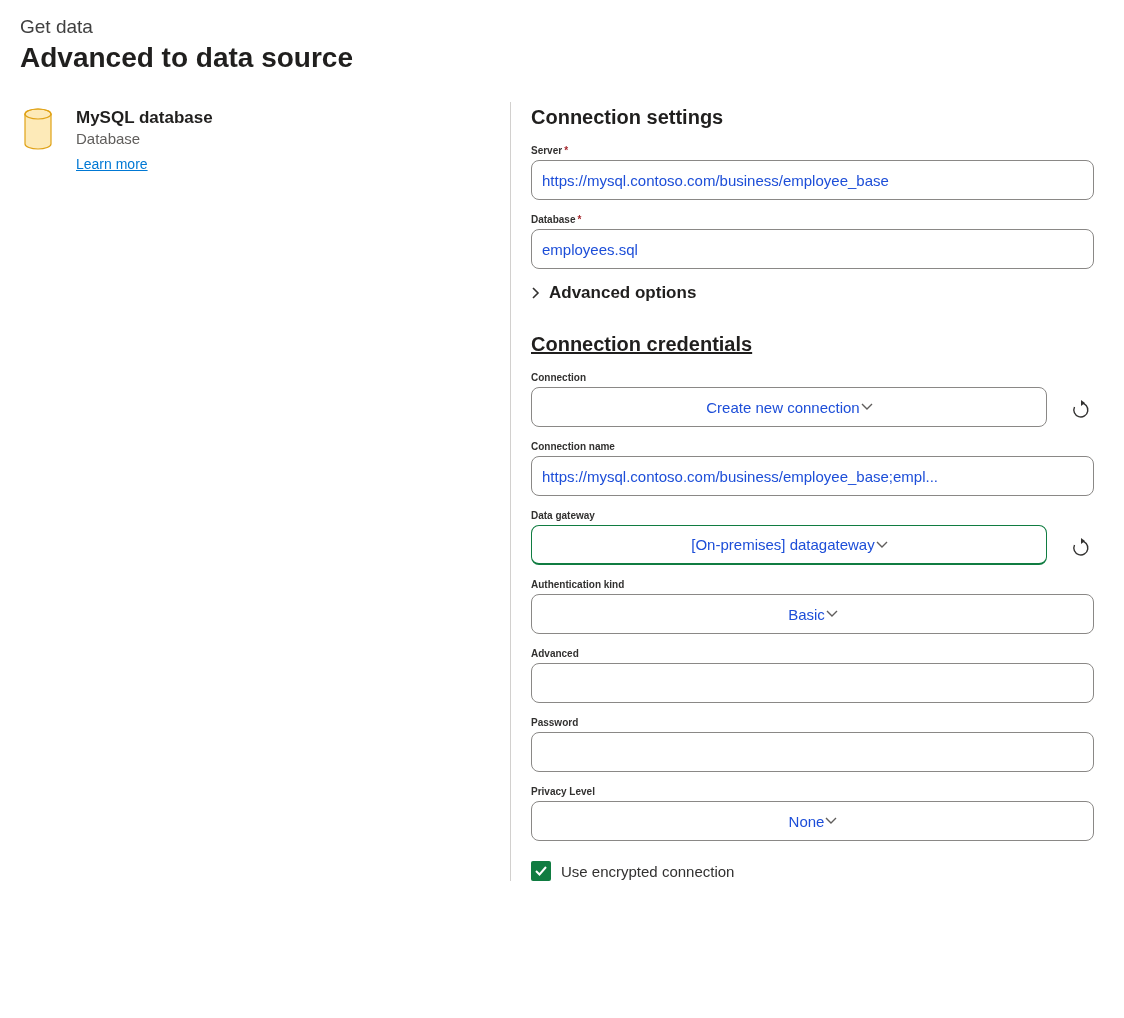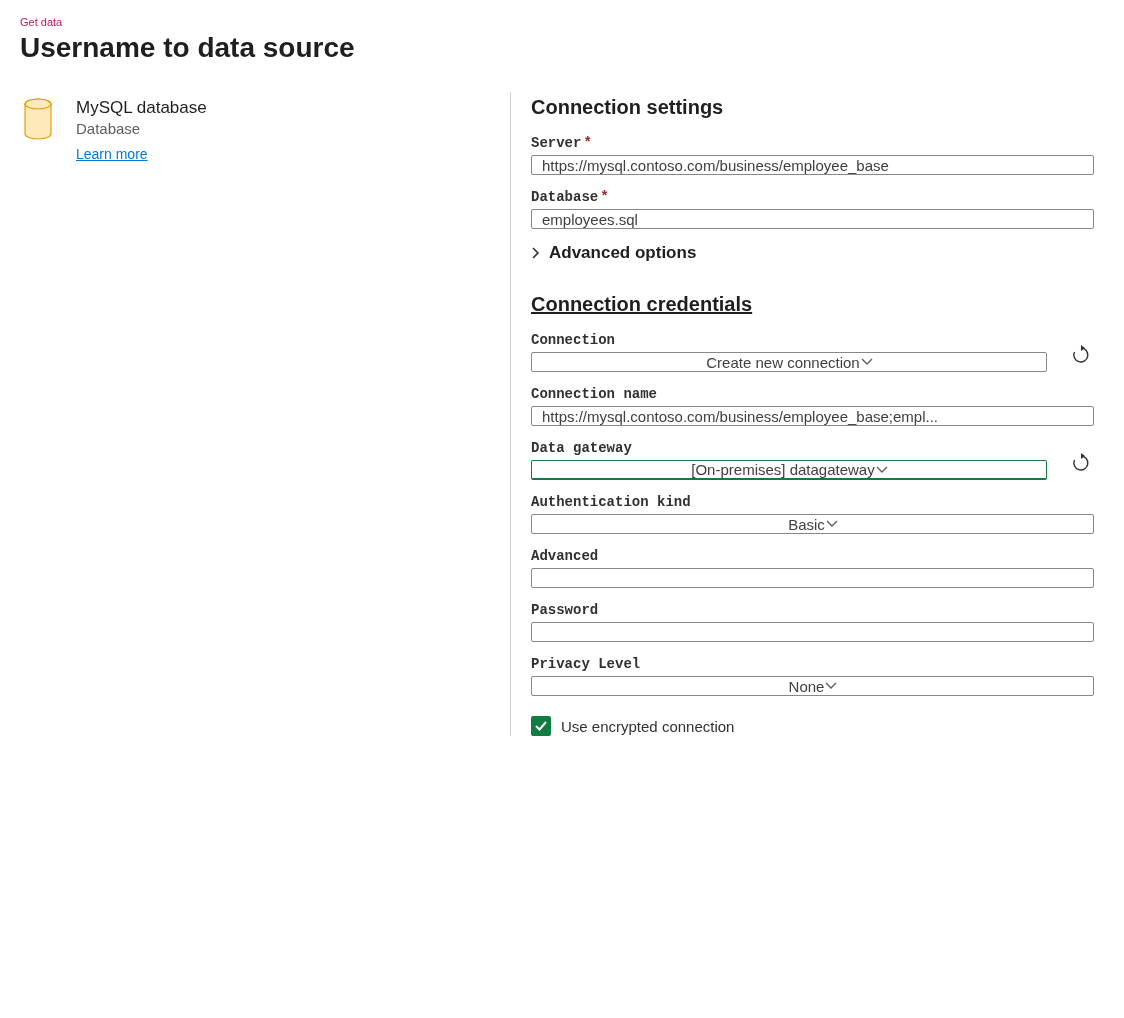--- a/index.html
+++ b/index.html
@@ -5,22 +5,22 @@
   * { box-sizing: border-box; margin: 0; padding: 0; }
   body {
     font-family: "Segoe UI", -apple-system, BlinkMacSystemFont, sans-serif;
     background: #ffffff;
     color: #323130;
     width: 1124px;
     height: 1018px;
     padding: 16px 20px;
   }
   .breadcrumb {
-    font-size: 11px;
-    color: #be185d;
+    font-size: 19px;
+    color: #404040;
     margin-bottom: 4px;
   }
   .page-title {
     font-size: 28px;
     font-weight: 600;
     color: #201f1e;
     margin-bottom: 28px;
   }
   .main {
     display: flex;
@@ -32,21 +32,21 @@
     gap: 20px;
     padding-top: 6px;
   }
   .db-icon-wrap {
     width: 36px;
     display: flex;
     justify-content: center;
   }
   .connector-title {
     font-size: 17px;
-    font-weight: 400;
+    font-weight: 700;
     color: #201f1e;
     margin-bottom: 2px;
   }
   .connector-subtitle {
     font-size: 15px;
     color: #605e5c;
     margin-bottom: 8px;
   }
   .learn-more {
     font-size: 14px;
@@ -80,37 +80,36 @@
   }
   .field-row {
     display: flex;
     align-items: flex-end;
     gap: 21px;
   }
   .field-row .field-body {
     flex: 1;
   }
   .field-label {
-    font-size: 14px;
+    font-size: 10px;
     font-weight: 600;
     color: #323130;
     margin-bottom: 4px;
     display: block;
-    font-family: Liberation Mono, monospace;
   }
   .req { color: #a4262c; margin-left: 2px; }
   input.text-input, .select-box {
     width: 100%;
-    height: 20px;
+    height: 40px;
     border: 1px solid #8a8886;
-    border-radius: 2px;
+    border-radius: 8px;
     padding: 0 10px;
     font-size: 15px;
     font-family: inherit;
-    color: #404040;
+    color: #1d4ed8;
     background: #ffffff;
   }
   .select-box {
     display: flex;
     align-items: center;
     justify-content: center;
     cursor: pointer;
     padding-right: 8px;
   }
   .select-box .select-value {
@@ -168,21 +167,21 @@
   .trunc {
     white-space: nowrap;
     overflow: hidden;
     text-overflow: ellipsis;
   }
 </style>
 </head>
 <body>
 
 <div class="breadcrumb">Get data</div>
-<h1 class="page-title">Username to data source</h1>
+<h1 class="page-title">Advanced to data source</h1>
 
 <div class="main">
 
   <div class="left-col">
     <div class="db-icon-wrap">
       <svg width="30" height="42" viewBox="0 0 30 42">
         <ellipse cx="15" cy="6" rx="13" ry="5" fill="#fdeab8" stroke="#e0a216" stroke-width="1.2"></ellipse>
         <path d="M2 6 V36 A13 5 0 0 0 28 36 V6" fill="#fdeab8" stroke="#e0a216" stroke-width="1.2"></path>
         <ellipse cx="15" cy="6" rx="13" ry="5" fill="none" stroke="#e0a216" stroke-width="1.2"></ellipse>
       </svg>

